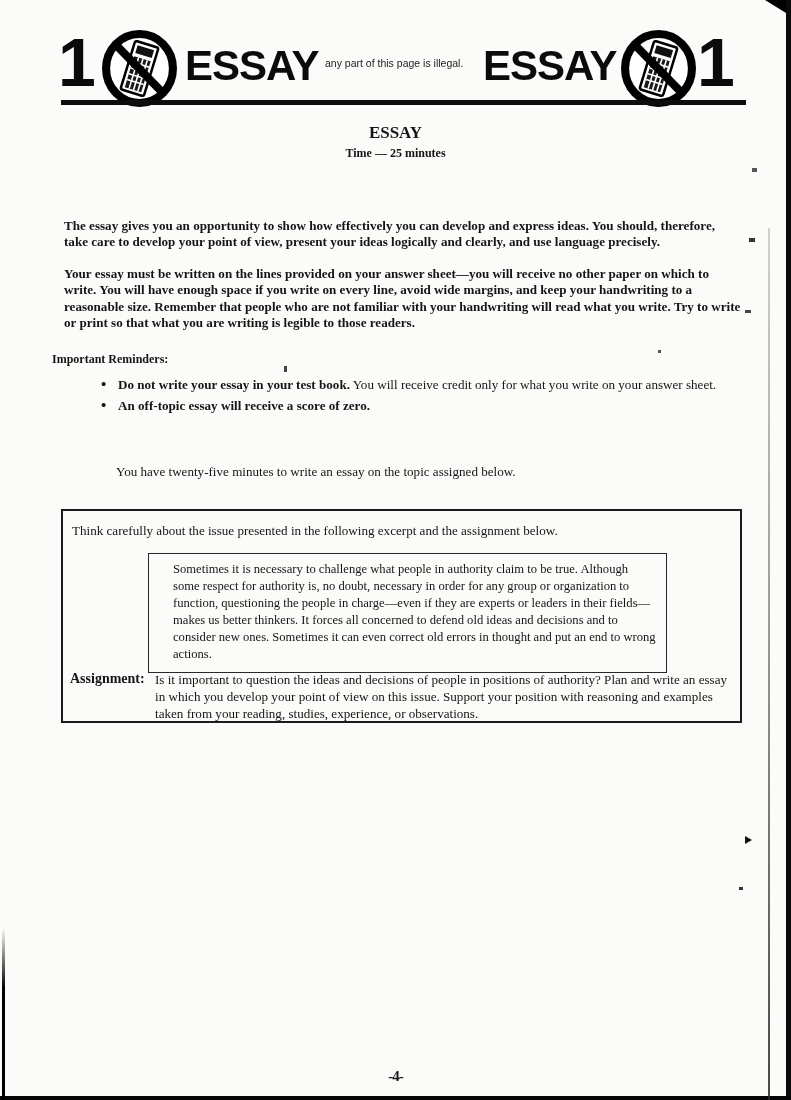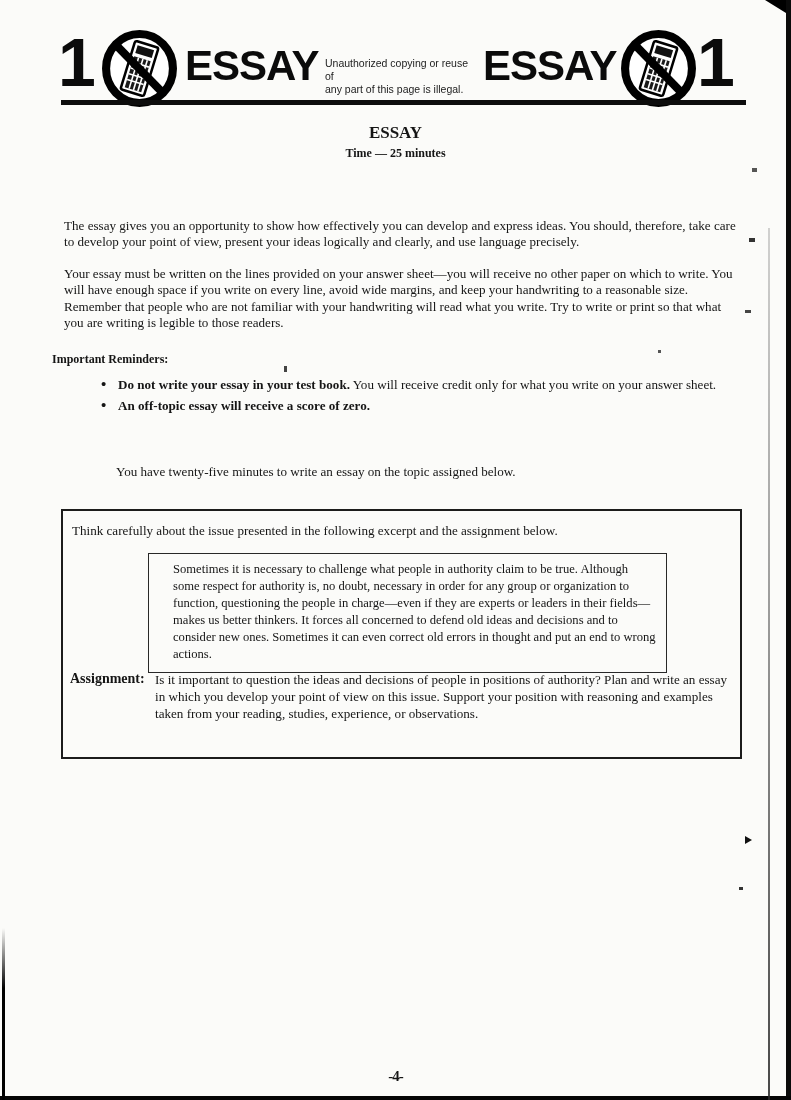--- a/index.html
+++ b/index.html
@@ -44,41 +44,42 @@
   }
   
   .title-block { position:absolute; left:0; top:124px; width:791px; text-align:center; }
   .title-essay { font-weight:700; font-size:17px; line-height:18px; }
   .title-time  { font-weight:700; font-size:12px; line-height:16px; margin-top:3px; }
   
   .para {
     position:absolute; left:64px; width:678px;
     font-size:13.1px; line-height:16.3px;
     text-align:left;
+    font-weight:bold;
   }
   .p1 { top:218px; }
   .p2 { top:266px; }
   .reminders-h { position:absolute; left:52px; top:352px; font-weight:700; font-size:12px;text-align:center; }
   ul.reminders {
     position:absolute; left:99px; top:377px; width:620px;
     list-style:none;
   }
   ul.reminders li {
     position:relative; padding-left:19px; margin-bottom:4.5px;
     font-size:13.1px; line-height:16.6px;
   }
   ul.reminders li::before {
     content:"\2022"; position:absolute; left:2px; top:-1px;
     font-size:15px; font-weight:700;
   }
   .bold-lead { font-weight:700; }
   .time-note { position:absolute; left:68px; top:464px; font-size:13.1px;margin-left:48px; }
   
   .prompt-box {
-    position:absolute; left:61px; top:509px; width:681px; height:250px;
+    position:absolute; left:61px; top:509px; width:681px; height:214px;
     border:2px solid #1c1c1c; background:transparent;
   }
   .box-instruction { position:absolute; left:9px; top:12px; font-size:13.1px; }
   .excerpt-box {
     position:absolute; left:85px; top:42px; width:519px;
     border:1.5px solid #282828;
     padding:7px 10px 9px 24px;
     font-size:12.6px; line-height:17px;
   }
   .assign-label { position:absolute; left:7px; top:160px; font-weight:700; font-size:14px; }
@@ -132,21 +133,20 @@
         <line x1="38.5" y1="28" x2="38.5" y2="60"></line>
         <line x1="43" y1="28" x2="43" y2="60"></line>
       </g>
     </g>
     <line x1="14" y1="14" x2="61" y2="62" stroke="#000" stroke-width="8"></line>
   </svg>
 
   <div class="hdr-essay left">ESSAY</div>
 
   <div class="hdr-legal">
-    <div>Unauthorized copying or reuse of</div>
     <div>any part of this page is illegal.</div>
   </div>
 
   <div class="hdr-essay right">ESSAY</div>
 
   <svg class="nocalc right" viewBox="0 0 76 76">
     <ellipse cx="38" cy="38" rx="33" ry="34" fill="#ffffff" stroke="#000" stroke-width="8"></ellipse>
     <g transform="rotate(17 38 38)">
       <rect x="26" y="13" width="24" height="50" rx="2" fill="#fff" stroke="#000" stroke-width="2.5"></rect>
       <rect x="29.5" y="16.5" width="17" height="8" fill="#111"></rect>

